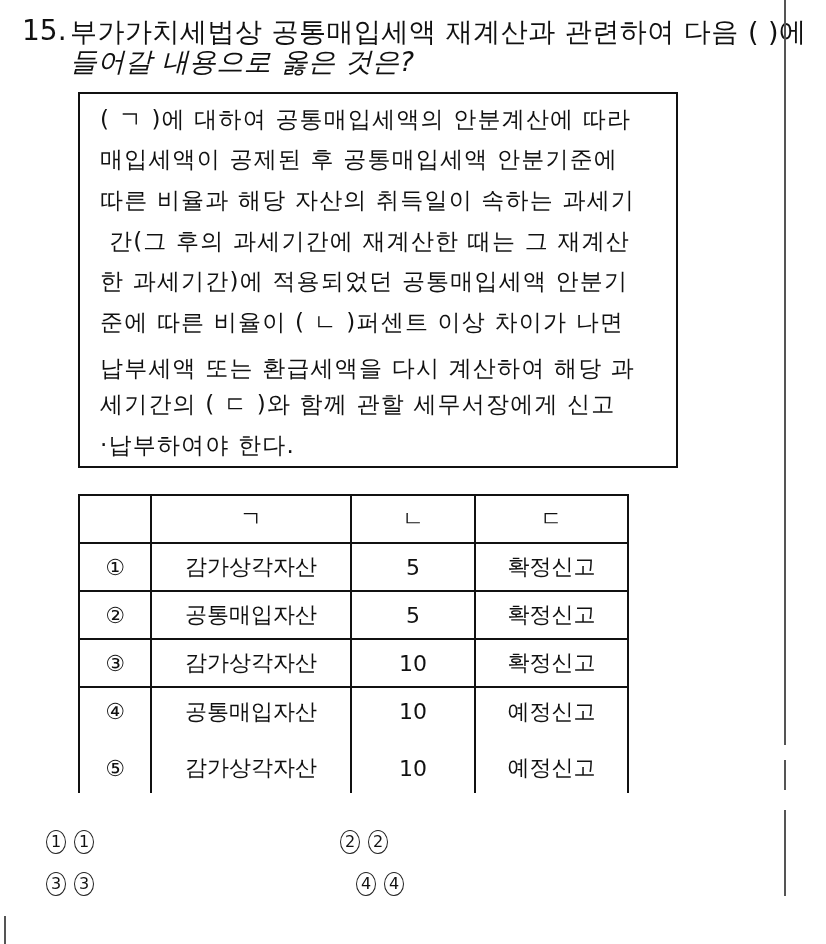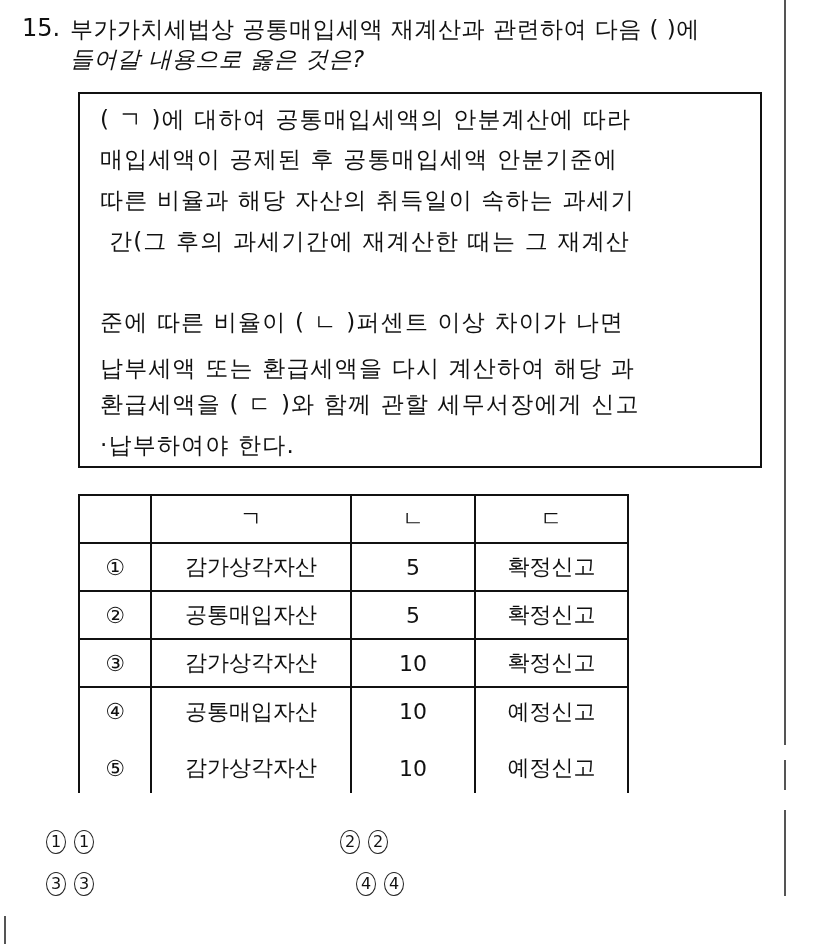--- a/index.html
+++ b/index.html
@@ -1,20 +1,20 @@
 <!DOCTYPE html>
 <html><head>
 <meta charset="utf-8">
 <style>
   html, body { margin:0; padding:0; background:#ffffff; }
   body { width:826px; height:944px; position:relative; overflow:hidden;
          font-family:"DejaVu Sans", sans-serif; color:#111; }
-  .qnum { position:absolute; left:22px; top:14px; font-size:24px; }
-  .qline { position:absolute; left:70px; font-size:23px; white-space:nowrap; letter-spacing:0.5px; }
-  .box { position:absolute; left:78px; top:92px; width:684px; height:376px;
+  .qnum { position:absolute; left:22px; top:14px; font-size:28px; }
+  .qline { position:absolute; left:70px; font-size:27px; white-space:nowrap; letter-spacing:0.5px; }
+  .box { position:absolute; left:78px; top:92px; width:600px; height:376px;
          border:2px solid #111; box-sizing:border-box; }
   .box-line { position:absolute; left:20px; font-size:23px; white-space:nowrap; letter-spacing:1.2px; }
   table.opts { position:absolute; left:78px; top:494px; border-collapse:collapse; }
   table.opts td { border:2px solid #111; height:48px; text-align:center;
                   font-size:22px; padding:0; box-sizing:border-box; }
   td.c0 { width:72px; } td.c1 { width:200px; } td.c2 { width:124px; } td.c3 { width:153px; }
   tr.open td { border-top:none; border-bottom:none; }
   tr.gap td { border-bottom:none; }
   .vline { position:absolute; width:1.5px; background:#555; }
   .ans { position:absolute; font-size:20px; white-space:nowrap; }
@@ -26,23 +26,24 @@
 
 <div class="qnum">15.</div>
 <div class="qline" style="top:14px;">부가가치세법상 공통매입세액 재계산과 관련하여 다음 ( )에</div>
 <div class="qline" style="top:44px;font-style:italic;">들어갈 내용으로 옳은 것은?</div>
 
 <div class="box">
   <div class="box-line" style="top:10px;">( ㄱ )에 대하여 공통매입세액의 안분계산에 따라</div>
   <div class="box-line" style="top:50px;">매입세액이 공제된 후 공통매입세액 안분기준에</div>
   <div class="box-line" style="top:91px;text-align:right;">따른 비율과 해당 자산의 취득일이 속하는 과세기</div>
   <div class="box-line" style="top:132px;margin-left:9px;">간(그 후의 과세기간에 재계산한 때는 그 재계산</div>
+  <div class="box-line" style="top:172px;">한 과세기간)에 적용되었던 공통매입세액 안분기</div>
   <div class="box-line" style="top:213px;">준에 따른 비율이 ( ㄴ )퍼센트 이상 차이가 나면</div>
   <div class="box-line" style="top:259px;">납부세액 또는 환급세액을 다시 계산하여 해당 과</div>
-  <div class="box-line" style="top:295px;">환급세액을 ( ㄷ )와 함께 관할 세무서장에게 신고</div>
+  <div class="box-line" style="top:295px;">세기간의 ( ㄷ )와 함께 관할 세무서장에게 신고</div>
   <div class="box-line" style="top:336px;">·납부하여야 한다.</div>
 </div>
 
 <table class="opts">
   <tbody>
       <tr>
     <td class="c0"></td>
     <td class="c1">ㄱ</td>
     <td class="c2">ㄴ</td>
     <td class="c3">ㄷ</td>

